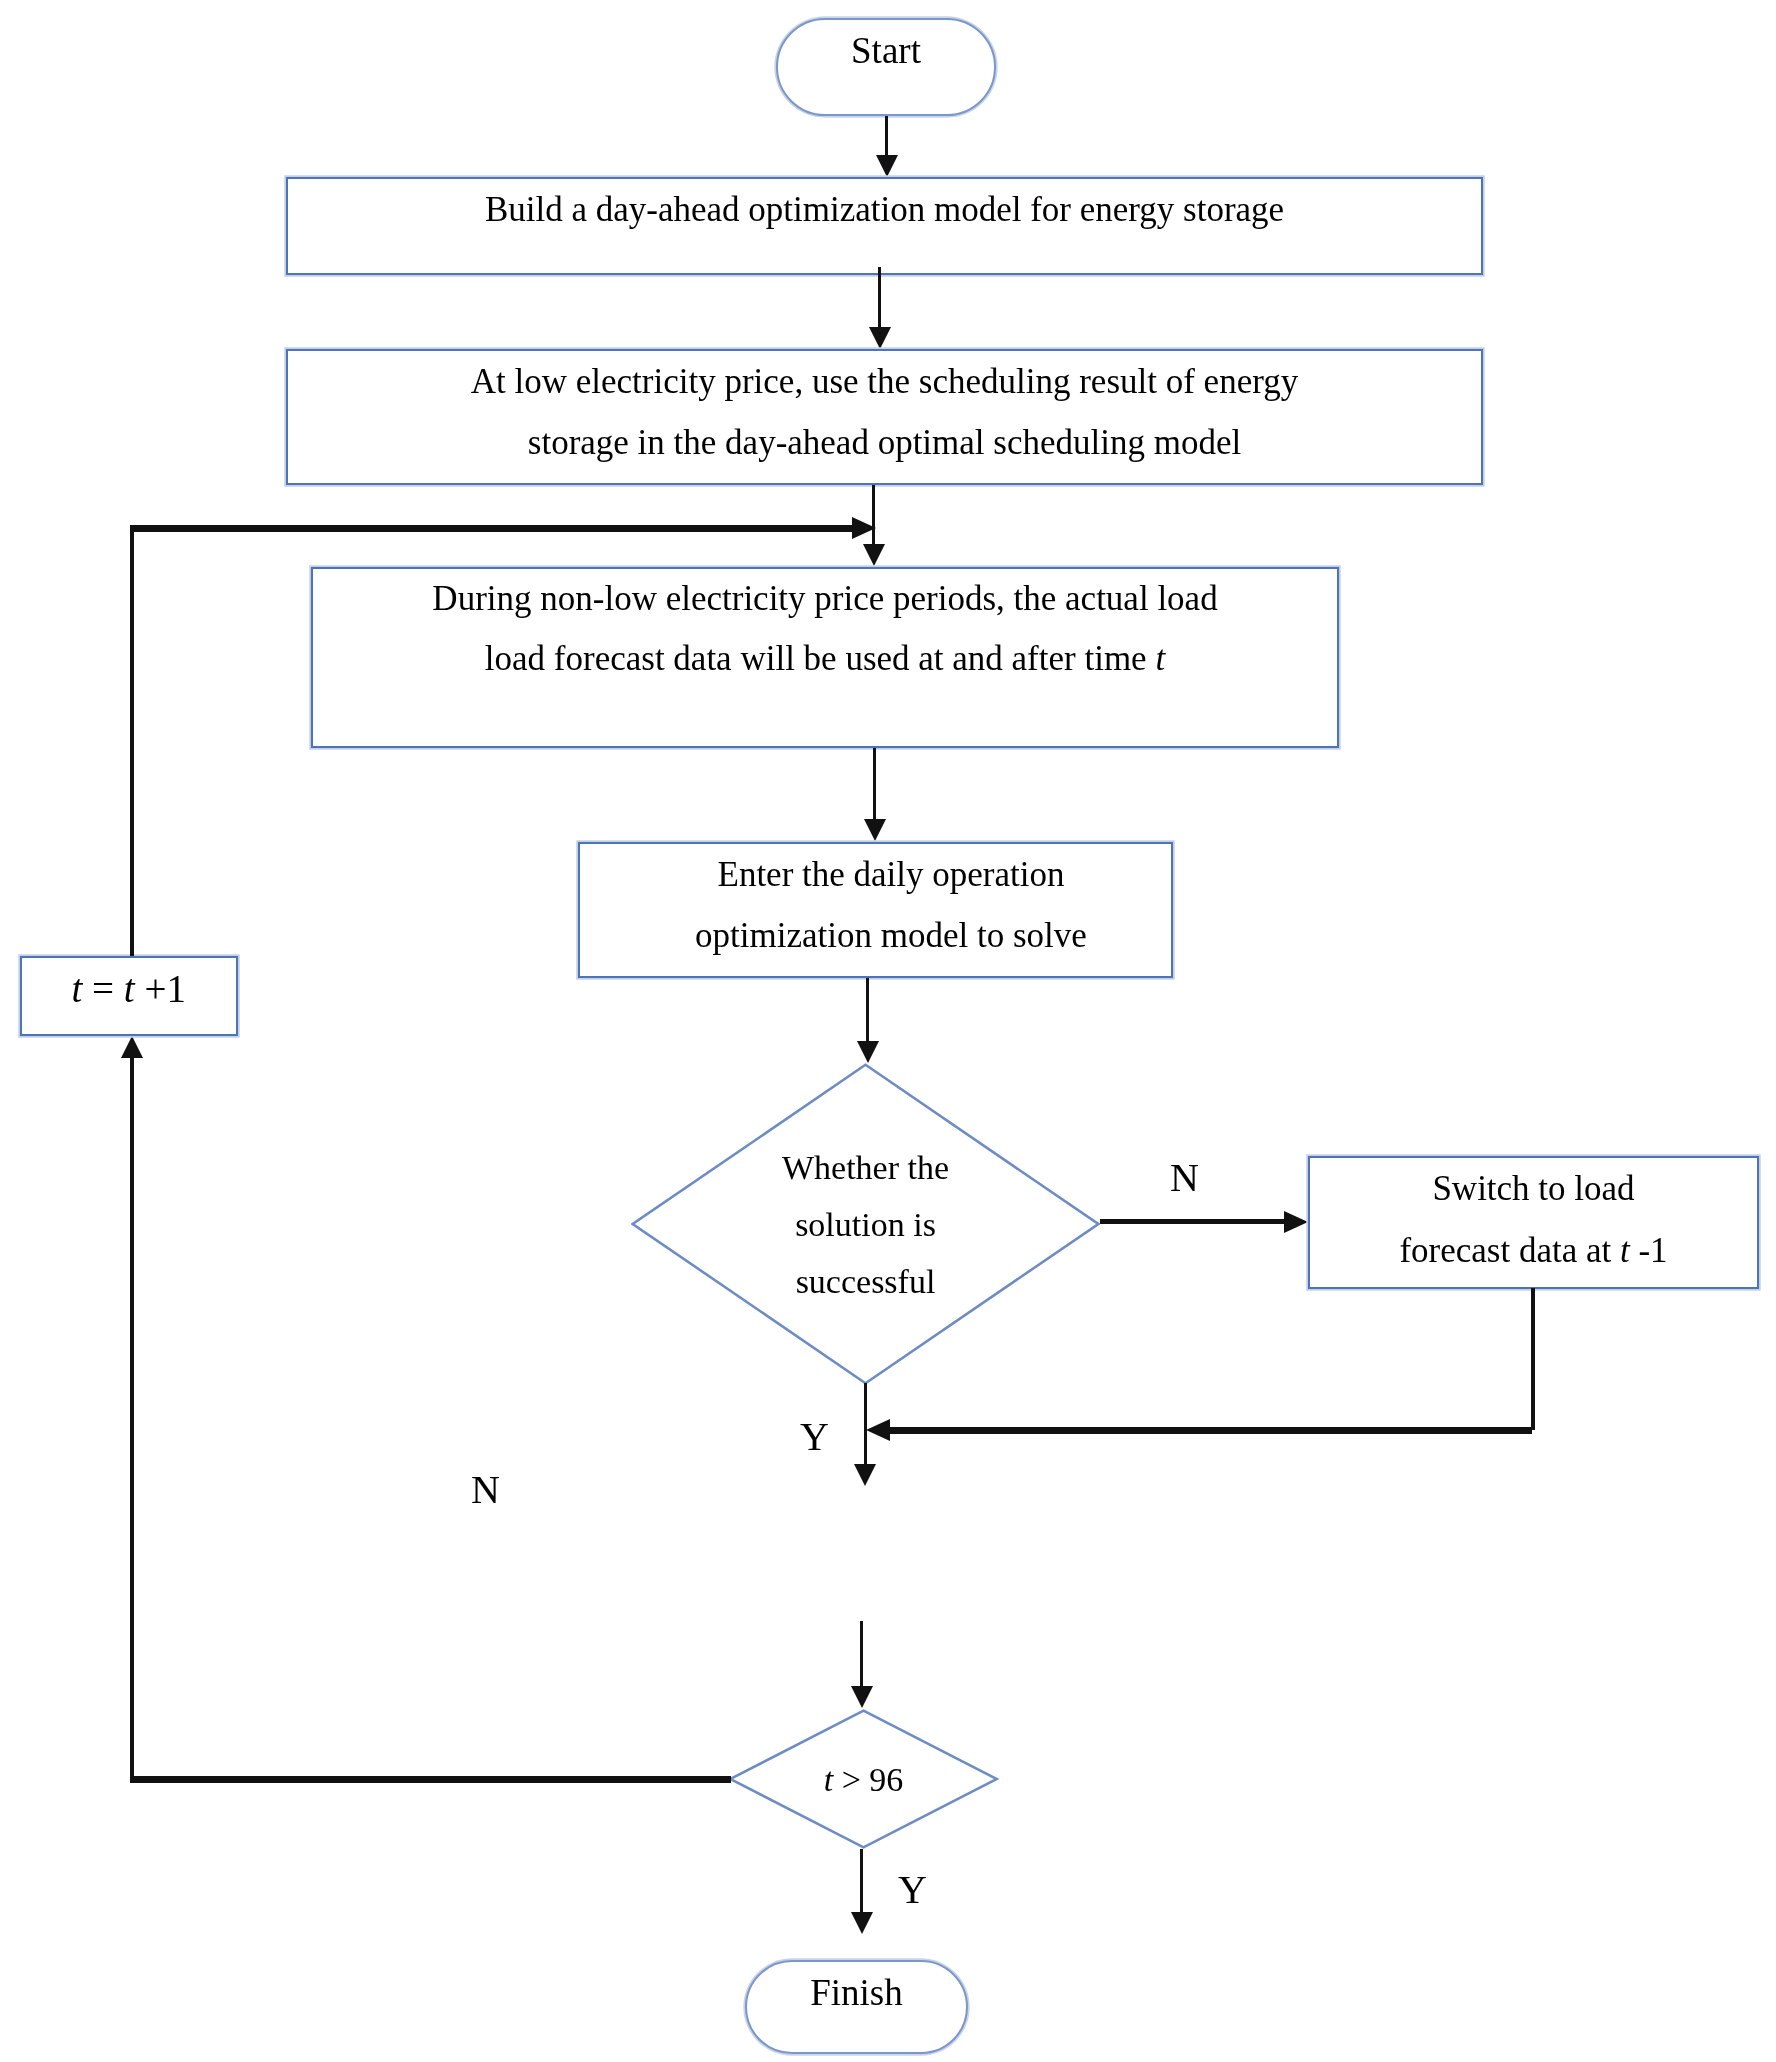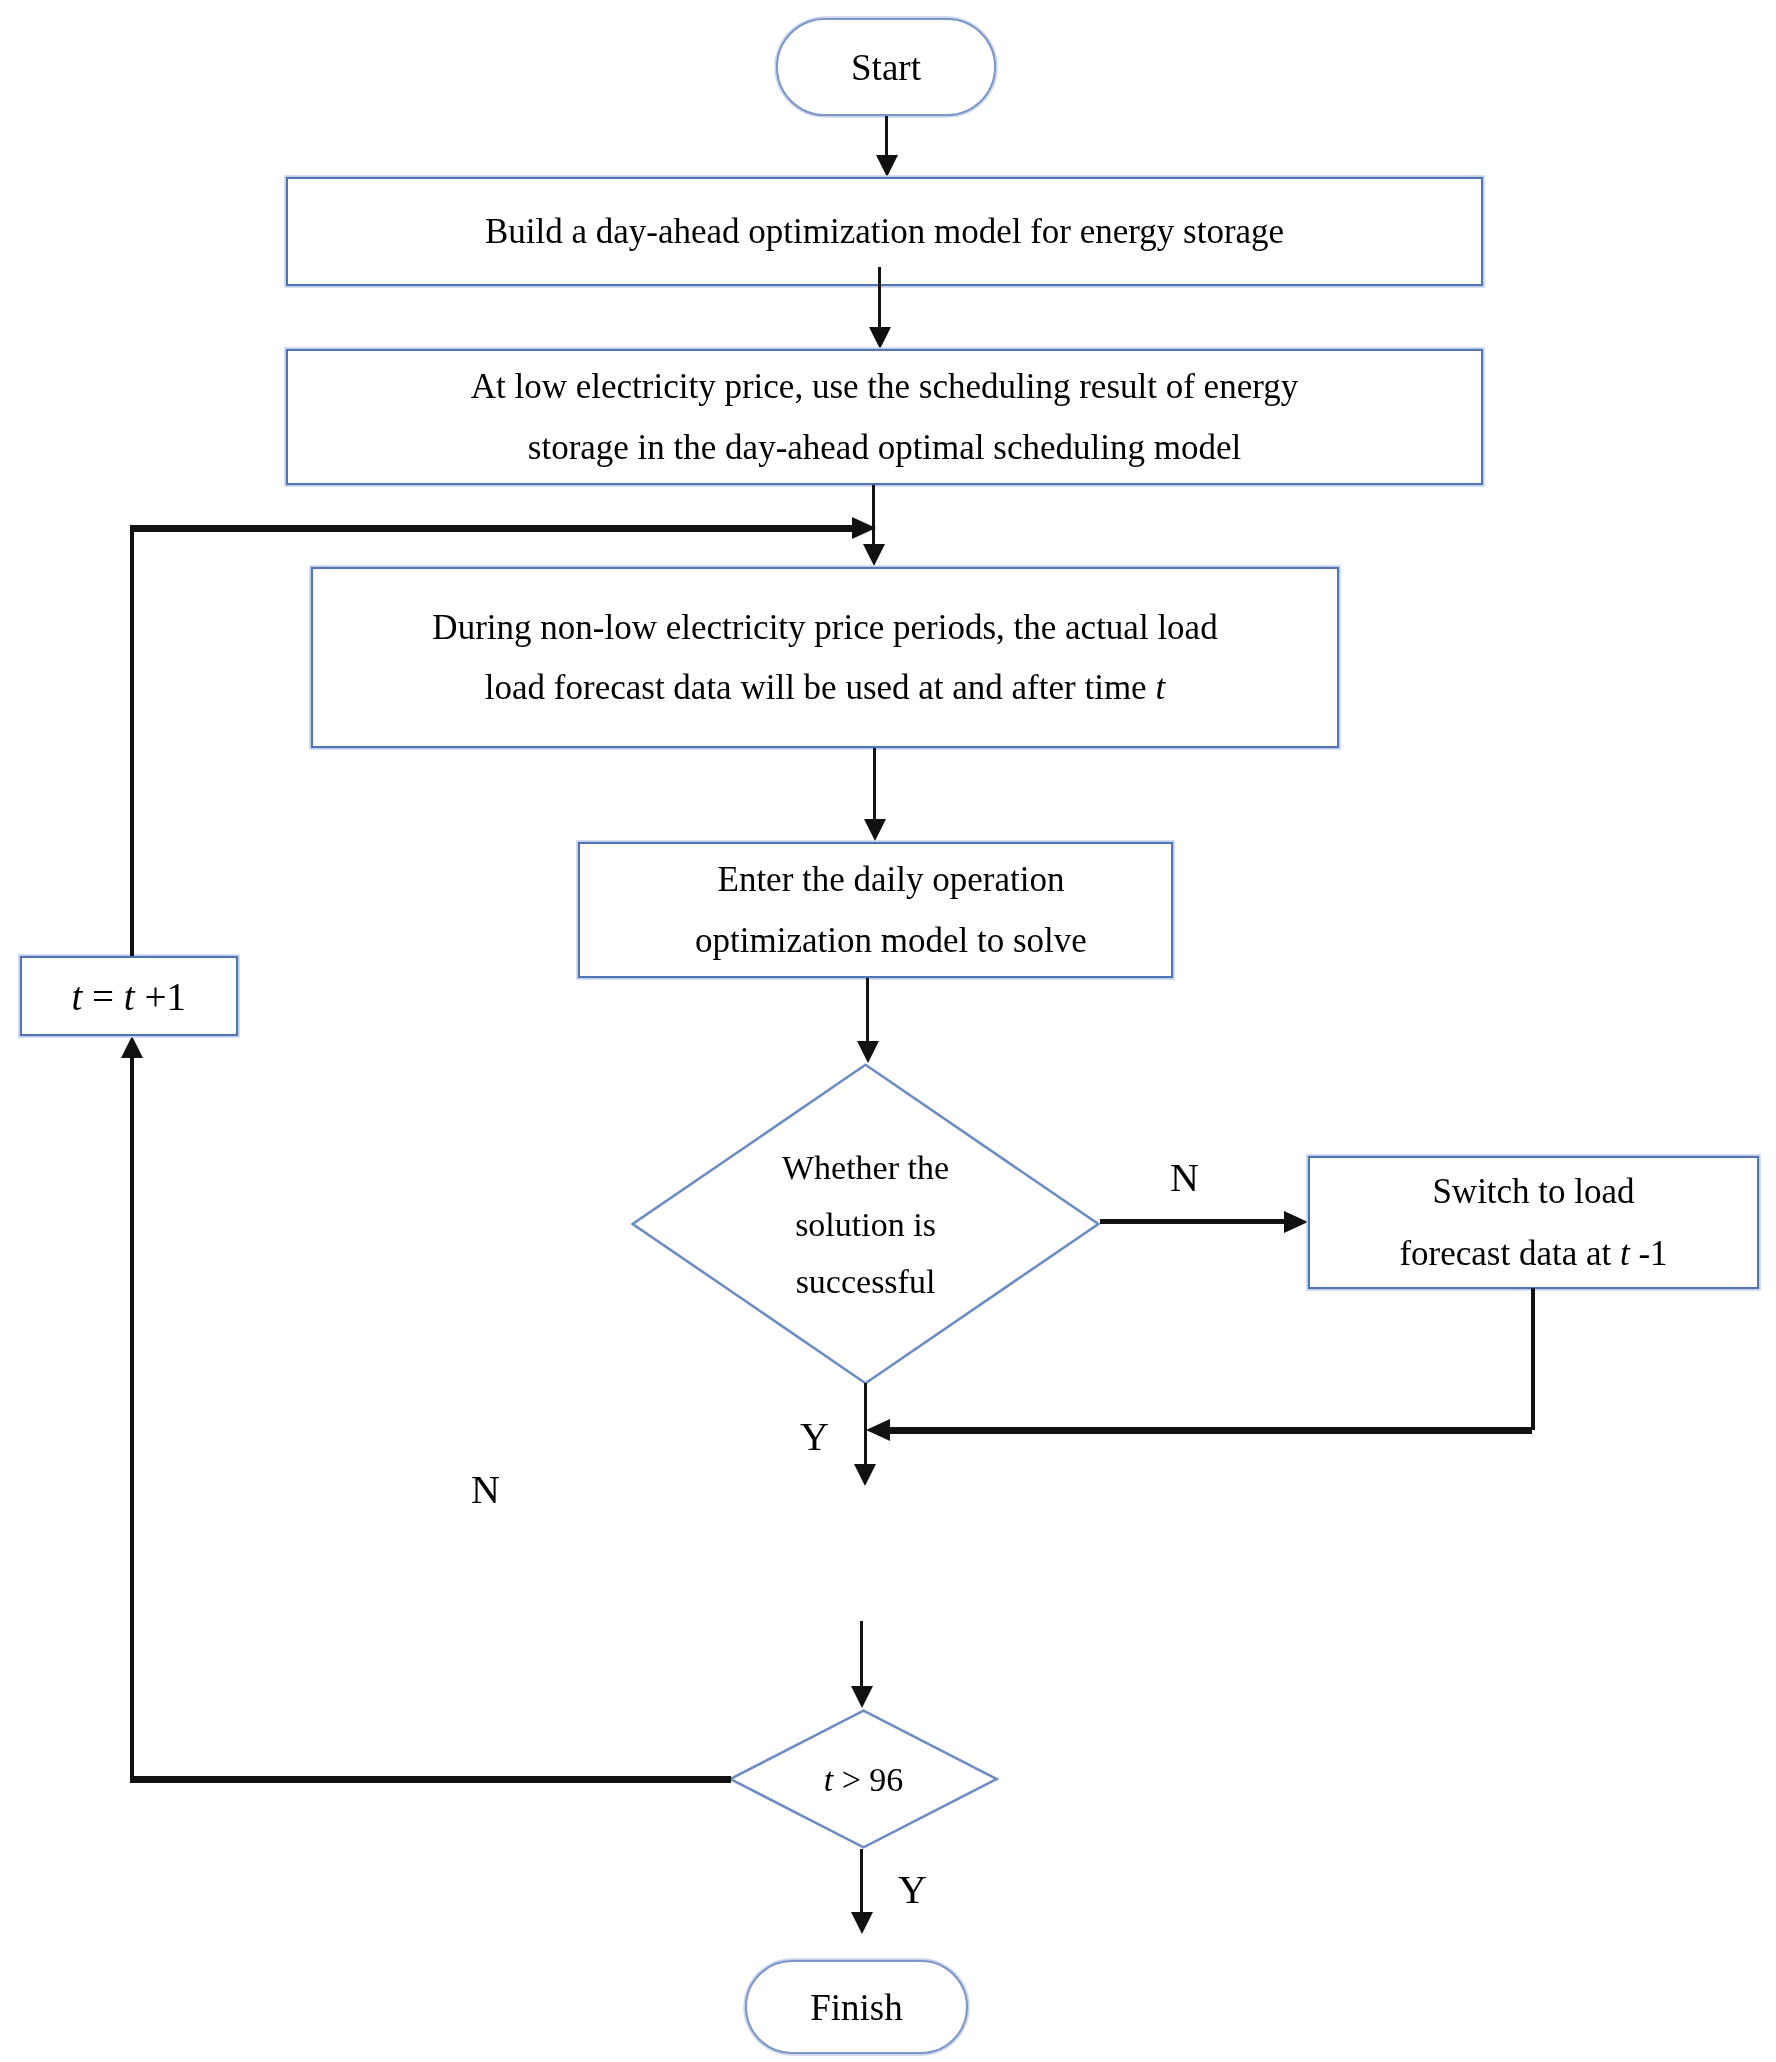--- a/index.html
+++ b/index.html
@@ -1,20 +1,20 @@
 <!DOCTYPE html>
 <html style="font-size:13.7px"><head>
 <meta charset="utf-8">
 <style>
   html,body{margin:0;padding:0;background:#ffffff;}
   .canvas{position:relative;width:1776px;height:2062px;background:#ffffff;overflow:hidden;
           font-family:"Liberation Serif","DejaVu Serif",serif;color:#000;}
   .node{position:absolute;background:#fff;border:2.6px solid #4f74b5;
         box-shadow:0 0 0 1.7px #c2cfe8;display:flex;flex-direction:column;
-        align-items:center;justify-content:center;text-align:center;
+        align-items:center;justify-content:flex-start;text-align:center;
         font-size:35px;line-height:61px;box-sizing:border-box;}
   .term{border:2.6px solid #7b96c9;border-radius:51px;font-size:37px;box-shadow:0 0 0 1.7px #c9d4ea;}
   .tbox{font-size:39px;}
   .vline,.hline{position:absolute;background:#111;}
   .ah{position:absolute;width:0;height:0;}
   .ah-down{border-left:11px solid transparent;border-right:11px solid transparent;border-top:22px solid #111;}
   .ah-up{border-left:11px solid transparent;border-right:11px solid transparent;border-bottom:22px solid #111;}
   .ah-right{border-top:11px solid transparent;border-bottom:11px solid transparent;border-left:24px solid #111;}
   .ah-left{border-top:11px solid transparent;border-bottom:11px solid transparent;border-right:24px solid #111;}
   .dwrap{position:absolute;}
@@ -29,21 +29,21 @@
 
 <div class="canvas">
 
   <div class="node term" style="left:776px;top:18px;width:220px;height:98px;">
     <span>Start</span>
   </div>
 
   <div class="vline" style="left:885px;top:116px;width:3.4px;height:39px;"></div>
   <div class="ah ah-down" style="left:876px;top:155px;"></div>
 
-  <div class="node" style="left:286px;top:177px;width:1197px;height:109px;">
+  <div class="node" style="left:286px;top:177px;width:1197px;height:98px;">
     <span>Build a day-ahead optimization model for energy storage</span>
   </div>
 
   <div class="vline" style="left:878px;top:267px;width:3.4px;height:60px;"></div>
   <div class="ah ah-down" style="left:869px;top:327px;"></div>
 
   <div class="node" style="left:286px;top:349px;width:1197px;height:136px;">
     <div>At low electricity price, use the scheduling result of energy</div>
     <div>storage in the day-ahead optimal scheduling model</div>
   </div>

